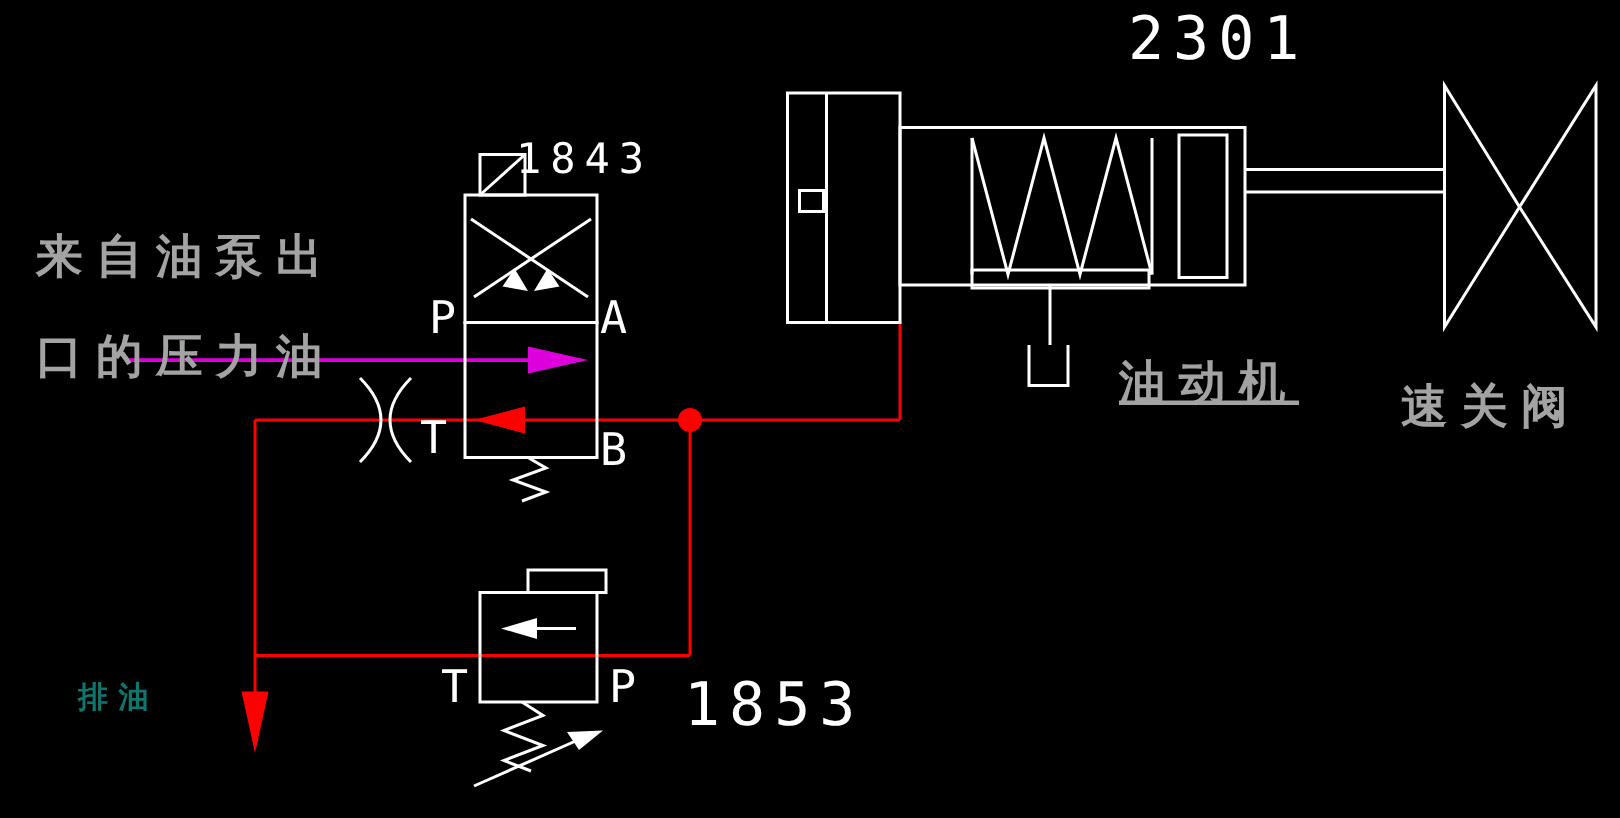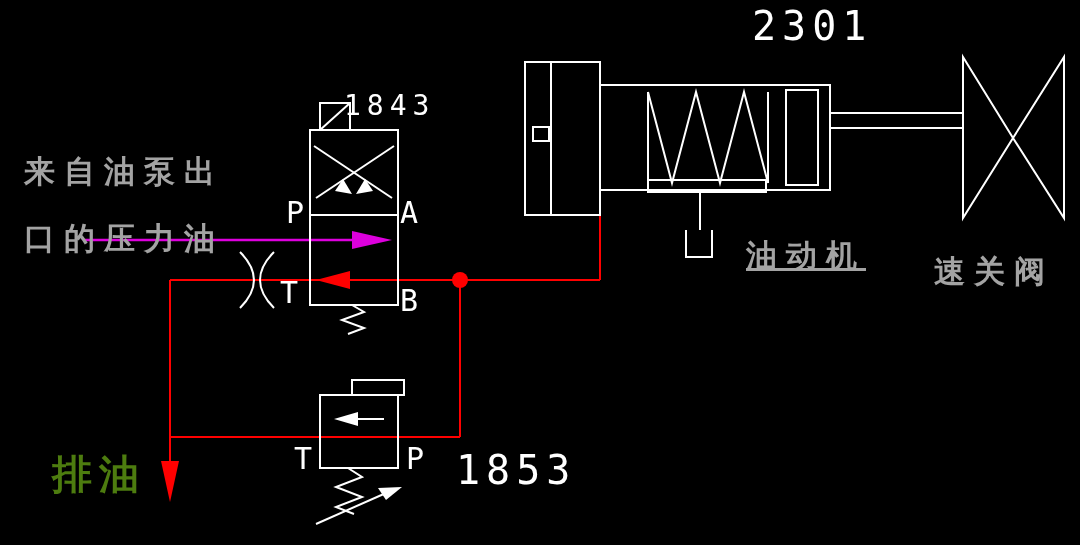--- a/index.html
+++ b/index.html
@@ -38,22 +38,22 @@
     font-family: "DejaVu Sans Mono", "Liberation Mono", monospace;
     font-size: 30px;
   }
   .cn-magenta {
     color: #a3a3a3;
     font-size: 31px;
     font-weight: bold;
     letter-spacing: 9px;
   }
   .cn-red {
-    color: #4d7c0f;
-    font-size: 40px;
+    color: #0f766e;
+    font-size: 20px;
     font-weight: bold;
     letter-spacing: 7px;
   }
 </style>
 </head>
 <body>
 
 <div id="canvas">
 
   <svg id="schematic-svg" width="1080" height="545" viewBox="0 0 1080 545">

